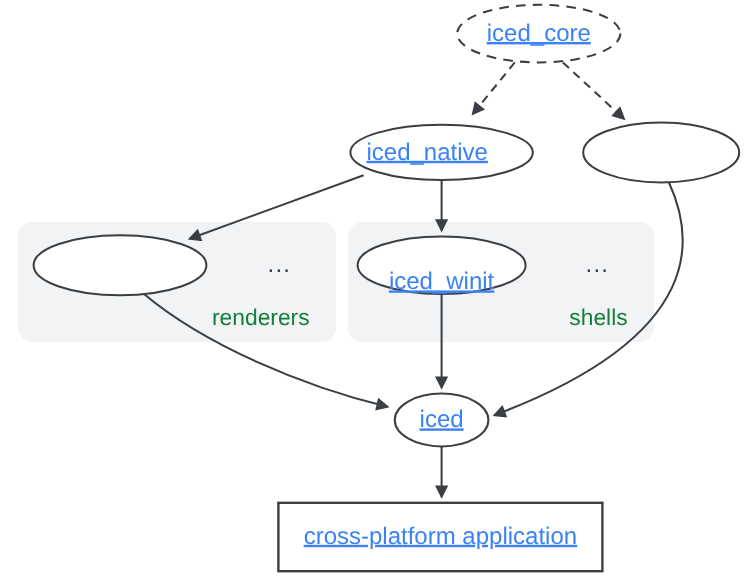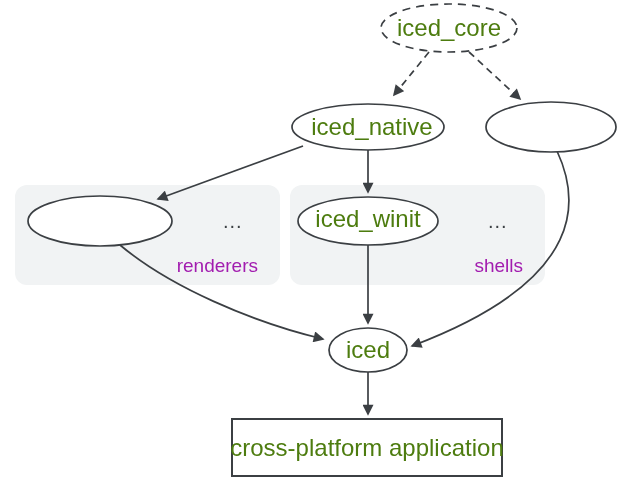--- a/index.html
+++ b/index.html
@@ -25,37 +25,38 @@
     position: absolute;
     font-size: 20px;
     color: #3b3f43;
     letter-spacing: 1px;
   }
   .group-box .group-label {
     position: absolute;
     right: 22px;
     bottom: 8px;
     font-size: 19px;
-    color: #a21caf;
+    color: #15803d;
   }
   svg.edges {
     position: absolute;
     left: 0;
     top: 0;
     z-index: 1;
   }
   .node-label {
     position: absolute;
     display: flex;
     align-items: center;
     justify-content: center;
-    color: #4d7c0f;
-    font-size: 24px;
+    color: #3b82f6;
+    font-size: 20px;
     z-index: 2;
     white-space: nowrap;
+    text-decoration: underline;
   }
 </style>
 </head>
 <body>
 
 <div class="canvas">
 
   <div class="group-box" style="left:15px; top:185px; width:265px; height:100px;">
     <span class="ellipsis" style="left:208px; top:25px;">...</span>
     <span class="group-label">renderers</span>
@@ -91,18 +92,18 @@
       <ellipse cx="368" cy="127" rx="76" ry="23"></ellipse>
       <ellipse cx="551" cy="127" rx="65" ry="25"></ellipse>
       <ellipse cx="100" cy="221" rx="72" ry="25"></ellipse>
       <ellipse cx="368" cy="221" rx="70" ry="24"></ellipse>
       <ellipse cx="368" cy="350" rx="39" ry="22"></ellipse>
       <rect x="232" y="419" width="270" height="57" stroke-width="2"></rect>
     </g>
   </svg>
 
   <div class="node-label" style="left:381px; top:4px;  width:136px; height:48px;">iced_core</div>
-  <div class="node-label" style="left:296px; top:104px; width:152px; height:46px;">iced_native</div>
-  <div class="node-label" style="left:298px; top:195px; width:140px; height:48px;">iced_winit</div>
+  <div class="node-label" style="left:280px; top:104px; width:152px; height:46px;">iced_native</div>
+  <div class="node-label" style="left:298px; top:211px; width:140px; height:48px;">iced_winit</div>
   <div class="node-label" style="left:329px; top:328px; width:78px; height:44px;">iced</div>
   <div class="node-label" style="left:232px; top:419px; width:270px; height:57px;">cross-platform application</div>
 
 </div>
 
 </body></html>

